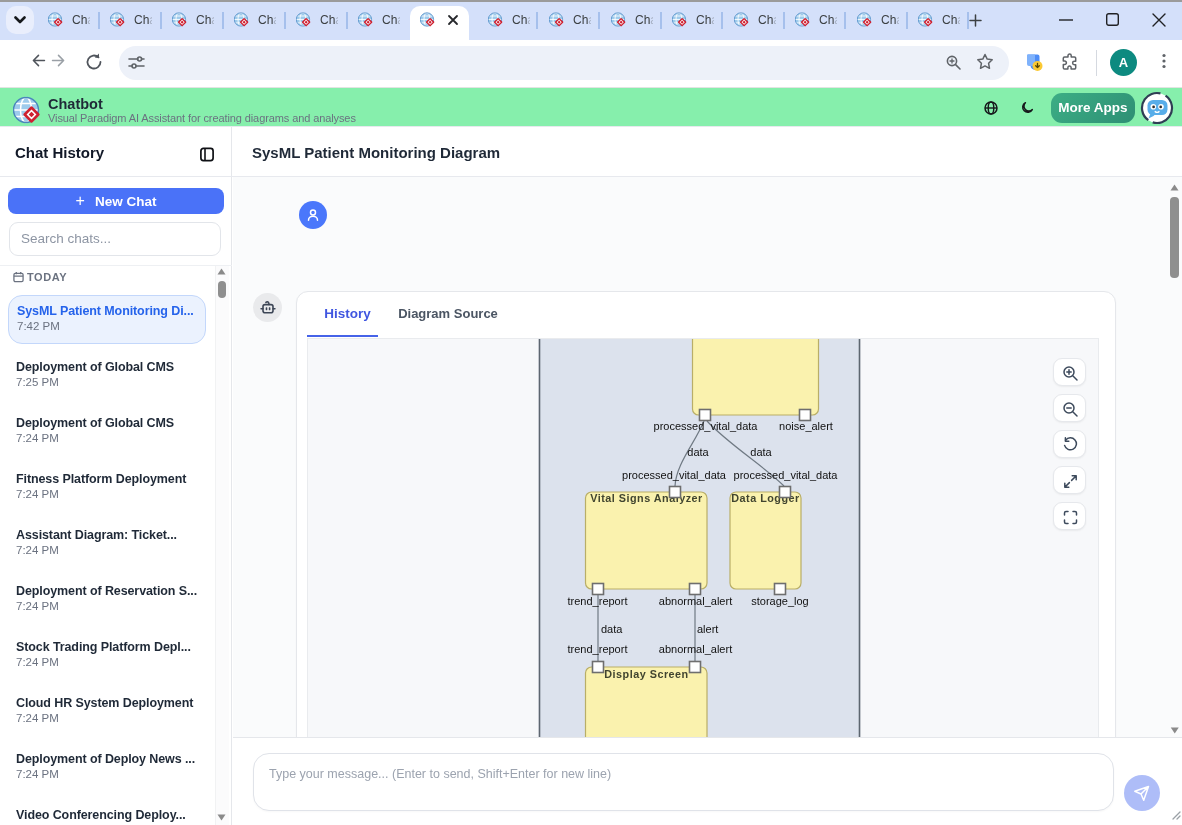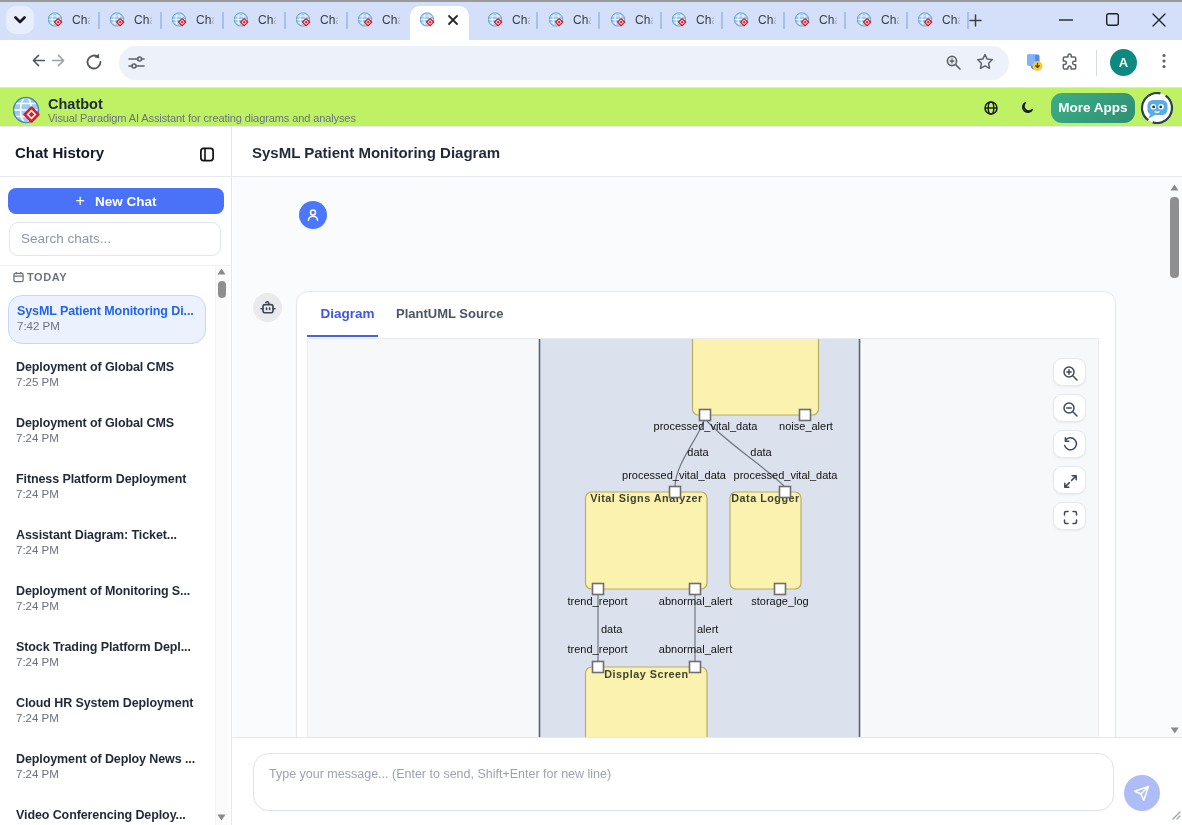--- a/index.html
+++ b/index.html
@@ -13,21 +13,21 @@
 .tabtxt { position:absolute; top:13px; font-size:12px; color:#3c4043; }
 .tabsep { position:absolute; top:12px; width:2px; height:17px; background:#a6c0ec; }
 #activetab { position:absolute; left:410px; top:6px; width:59px; height:34px; background:#fff; border-radius:10px 10px 0 0; }
 
 
 #toolbar { left:0; top:40px; width:1182px; height:48px; background:#ffffff; border-bottom:1px solid #e2e4e2; }
 #omnibox { position:absolute; left:119px; top:6px; width:890px; height:34px; border-radius:17px; background:#edf1f9; }
 #urltxt { position:absolute; left:156px; top:14px; font-size:14px; color:#27292d; letter-spacing:0.1px;}
 
 
-#apphead { left:0; top:88px; width:1182px; height:39px; background:#bef264; border-bottom:1px solid #e7e9ee; }
+#apphead { left:0; top:88px; width:1182px; height:39px; background:#86efac; border-bottom:1px solid #e7e9ee; }
 #apptitle { position:absolute; left:48px; top:96px; font-size:14.5px; font-weight:bold; color:#1f2937; }
 #appsub { position:absolute; left:48px; top:112px; font-size:11px; letter-spacing:-0.1px; color:#6b7280; }
 #moreapps { position:absolute; left:1051px; top:5px; width:84px; height:30px; border-radius:11px; background:linear-gradient(135deg,#3cae85,#2e8f74); color:#fff; font-size:13.5px; font-weight:bold; text-align:center; line-height:30px; }
 
 
 #sidebar { left:0; top:127px; width:232px; height:698px; background:#fff; border-right:1px solid #e5e7eb; }
 #chathist { position:absolute; left:15px; top:144px; font-size:15px; font-weight:bold; color:#111827; }
 #sidehead-border { position:absolute; left:0px; top:176px; width:233px; height:1px; background:#e7e9ee; }
 #newchat { position:absolute; left:8px; top:188px; width:216px; height:26px; border-radius:8px; background:#4a72f8; color:#fff; font-size:13.5px; font-weight:bold; text-align:center; line-height:26px; }
 #searchbox { position:absolute; left:9px; top:222px; width:212px; height:34px; border-radius:9px; border:1px solid #e2e5ea; background:#fff; }
@@ -461,21 +461,21 @@
     </div>
     <div class="itm" style="top:464px">
       <div class="t">Fitness Platform Deployment</div>
       <div class="d">7:24 PM</div>
     </div>
     <div class="itm" style="top:520px">
       <div class="t">Assistant Diagram: Ticket...</div>
       <div class="d">7:24 PM</div>
     </div>
     <div class="itm" style="top:576px">
-      <div class="t">Deployment of Monitoring S...</div>
+      <div class="t">Deployment of Reservation S...</div>
       <div class="d">7:24 PM</div>
     </div>
     <div class="itm" style="top:632px">
       <div class="t">Stock Trading Platform Depl...</div>
       <div class="d">7:24 PM</div>
     </div>
     <div class="itm" style="top:688px">
       <div class="t">Cloud HR System Deployment</div>
       <div class="d">7:24 PM</div>
     </div>
@@ -512,23 +512,23 @@
   <div class="abs" style="left:20px;top:116px;width:29px;height:29px;border-radius:50%;background:#e9eaec;" id="bavatar">
     <svg style="position:absolute;left:6.5px;top:6px" width="16" height="16" viewBox="0 0 16 16">
         <rect x="3" y="5.6" width="10" height="8.2" rx="2" stroke="#3d4656" stroke-width="1.6" fill="none"></rect>
         <path d="M5.9 3.4c1.5-1.3 3-0.5 3.2 2.2" stroke="#3d4656" stroke-width="1.5" fill="none" stroke-linecap="round"></path>
         <rect x="5.7" y="8.3" width="1.6" height="2.9" rx="0.6" fill="#3d4656"></rect>
         <rect x="8.8" y="8.3" width="1.6" height="2.9" rx="0.6" fill="#3d4656"></rect>
         <path d="M1 9.7h2M13 9.7h2" stroke="#3d4656" stroke-width="1.4" stroke-linecap="round"></path>
       </svg>
   </div>
   <div id="card">
-    <div class="tab" id="tab1">Diagram</div>
+    <div class="tab" id="tab1">History</div>
     <div id="tab1u"></div>
-    <div class="tab" id="tab2">PlantUML Source</div>
+    <div class="tab" id="tab2">Diagram Source</div>
     <div id="canvas">
       <svg id="diag" style="position:absolute;left:0;top:0" width="800" height="400" viewBox="0 0 800 400">
       <rect x="230.8" y="0" width="321.5" height="400" fill="#dce2ed"></rect>
       <path d="M231.5 0V400M551.5 0V400" stroke="#5d6670" stroke-width="1.6"></path>
       <rect x="384.5" y="-12" width="126" height="88" rx="6" fill="#faf2ae" stroke="#b9ae67" stroke-width="1.2"></rect>
       <rect x="277.5" y="153" width="121.5" height="97" rx="6" fill="#faf2ae" stroke="#b9ae67" stroke-width="1.2"></rect>
       <rect x="422" y="153" width="71" height="97" rx="6" fill="#faf2ae" stroke="#b9ae67" stroke-width="1.2"></rect>
       <rect x="277.5" y="328" width="121.5" height="96" rx="6" fill="#faf2ae" stroke="#b9ae67" stroke-width="1.2"></rect>
       <text x="338.5" y="163" text-anchor="middle" font-size="10.8" font-weight="bold" letter-spacing="0.5" fill="#41452f" font-family="Liberation Sans,sans-serif">Vital Signs Analyzer</text>
       <text x="457.5" y="163" text-anchor="middle" font-size="10.8" font-weight="bold" letter-spacing="0.5" fill="#41452f" font-family="Liberation Sans,sans-serif">Data Logger</text>

